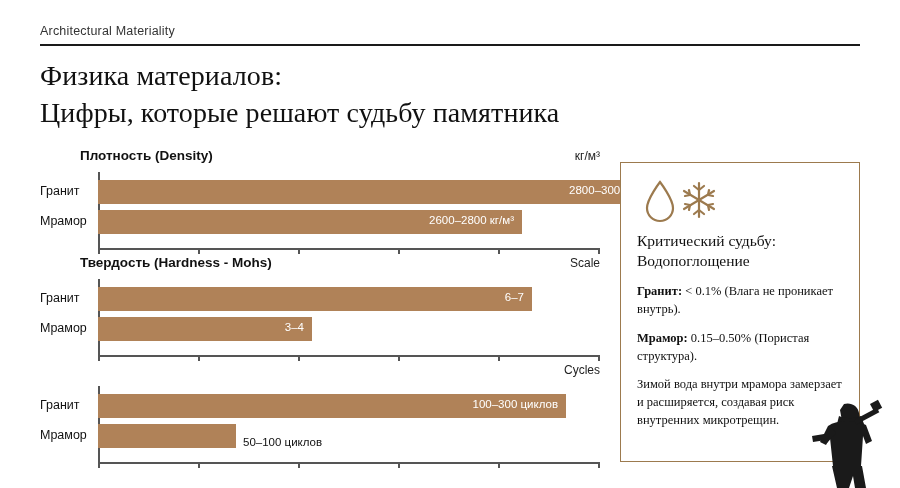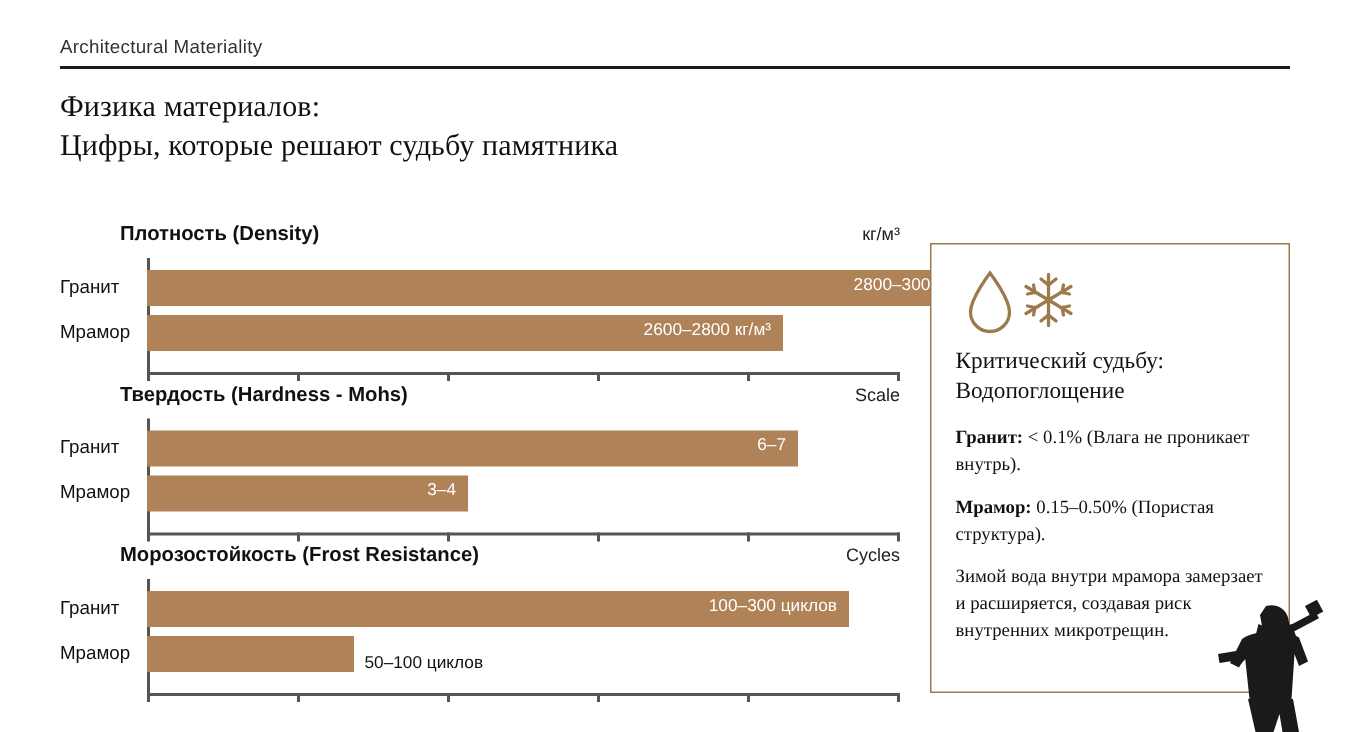--- a/index.html
+++ b/index.html
@@ -37,21 +37,21 @@
     width: 820px;
     height: 2px;
     background: #1a1a1a;
   }
   .title {
     position: absolute;
     left: 40px;
     top: 58px;
     width: 800px;
     font-family: "Liberation Serif", serif;
-    font-size: 20px;
+    font-size: 28px;
     line-height: 1.32;
     color: #111111;
     letter-spacing: 0.1px;
   }
   .title .l2 { display: block; }
 
   
   .chart-block {
     position: absolute;
     left: 40px;
@@ -255,21 +255,20 @@
         <div class="row-label">Мрамор</div>
         <div class="bar" style="width:214px;">
           <div class="bar-value-in">3–4</div>
         </div>
       </div>
     </div>
   </div>
 
   <div class="chart-block" style="top:362px;">
     <div class="chart-head">
-      <div class="chart-title">Морозостойкость (Frost Resistance)</div>
       <div class="chart-unit">Cycles</div>
     </div>
     <div class="plot">
       <div class="axis-v"></div>
       <div class="axis-h"></div>
       <div class="tick" style="left:58px;"></div>
       <div class="tick" style="left:158px;"></div>
       <div class="tick" style="left:258px;"></div>
       <div class="tick" style="left:358px;"></div>
       <div class="tick" style="left:458px;"></div>

